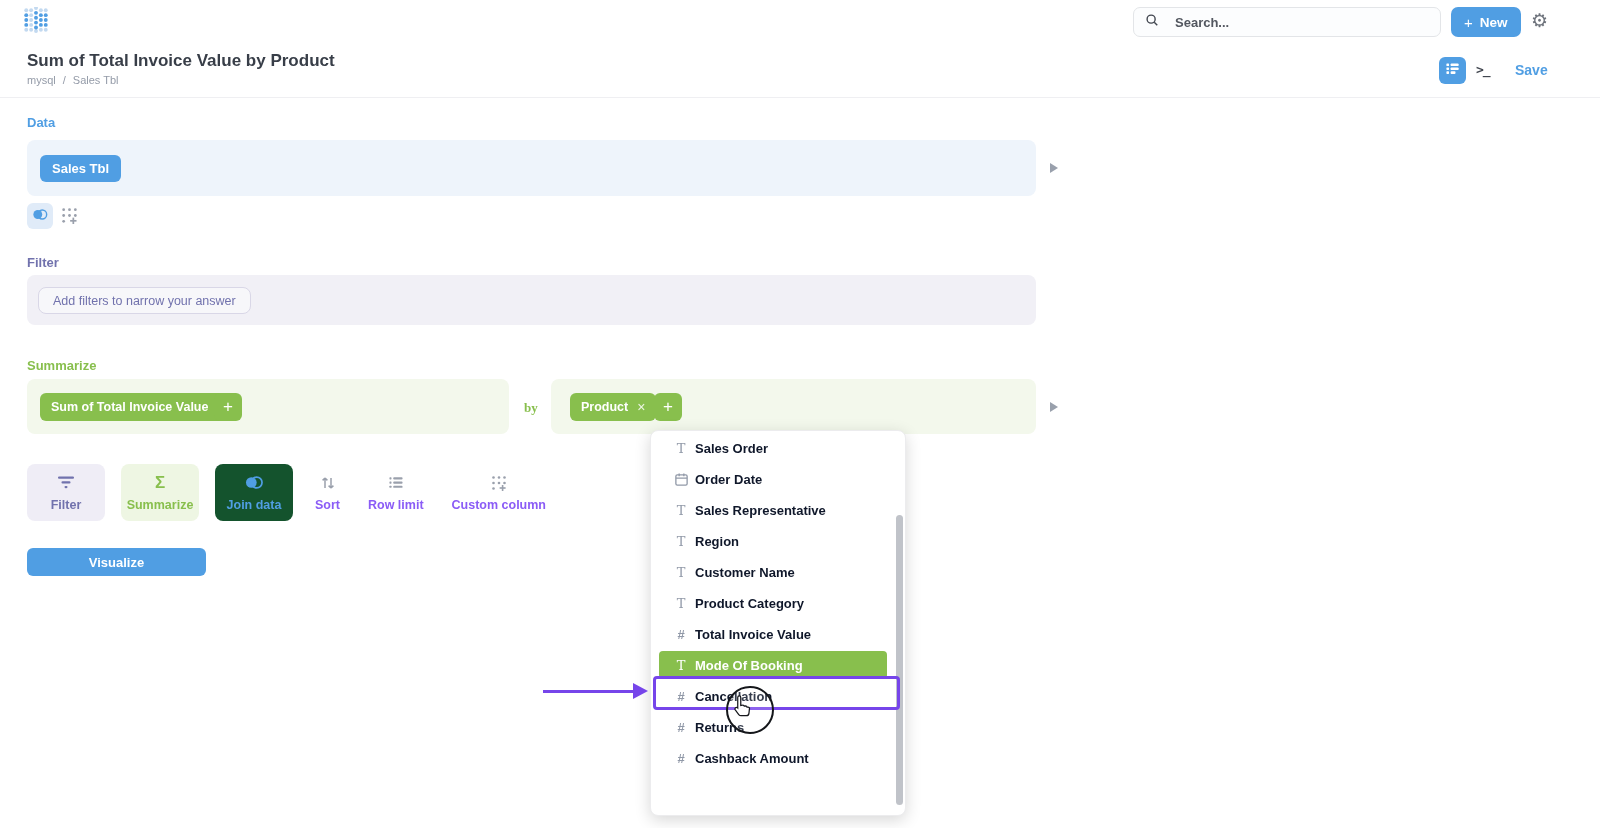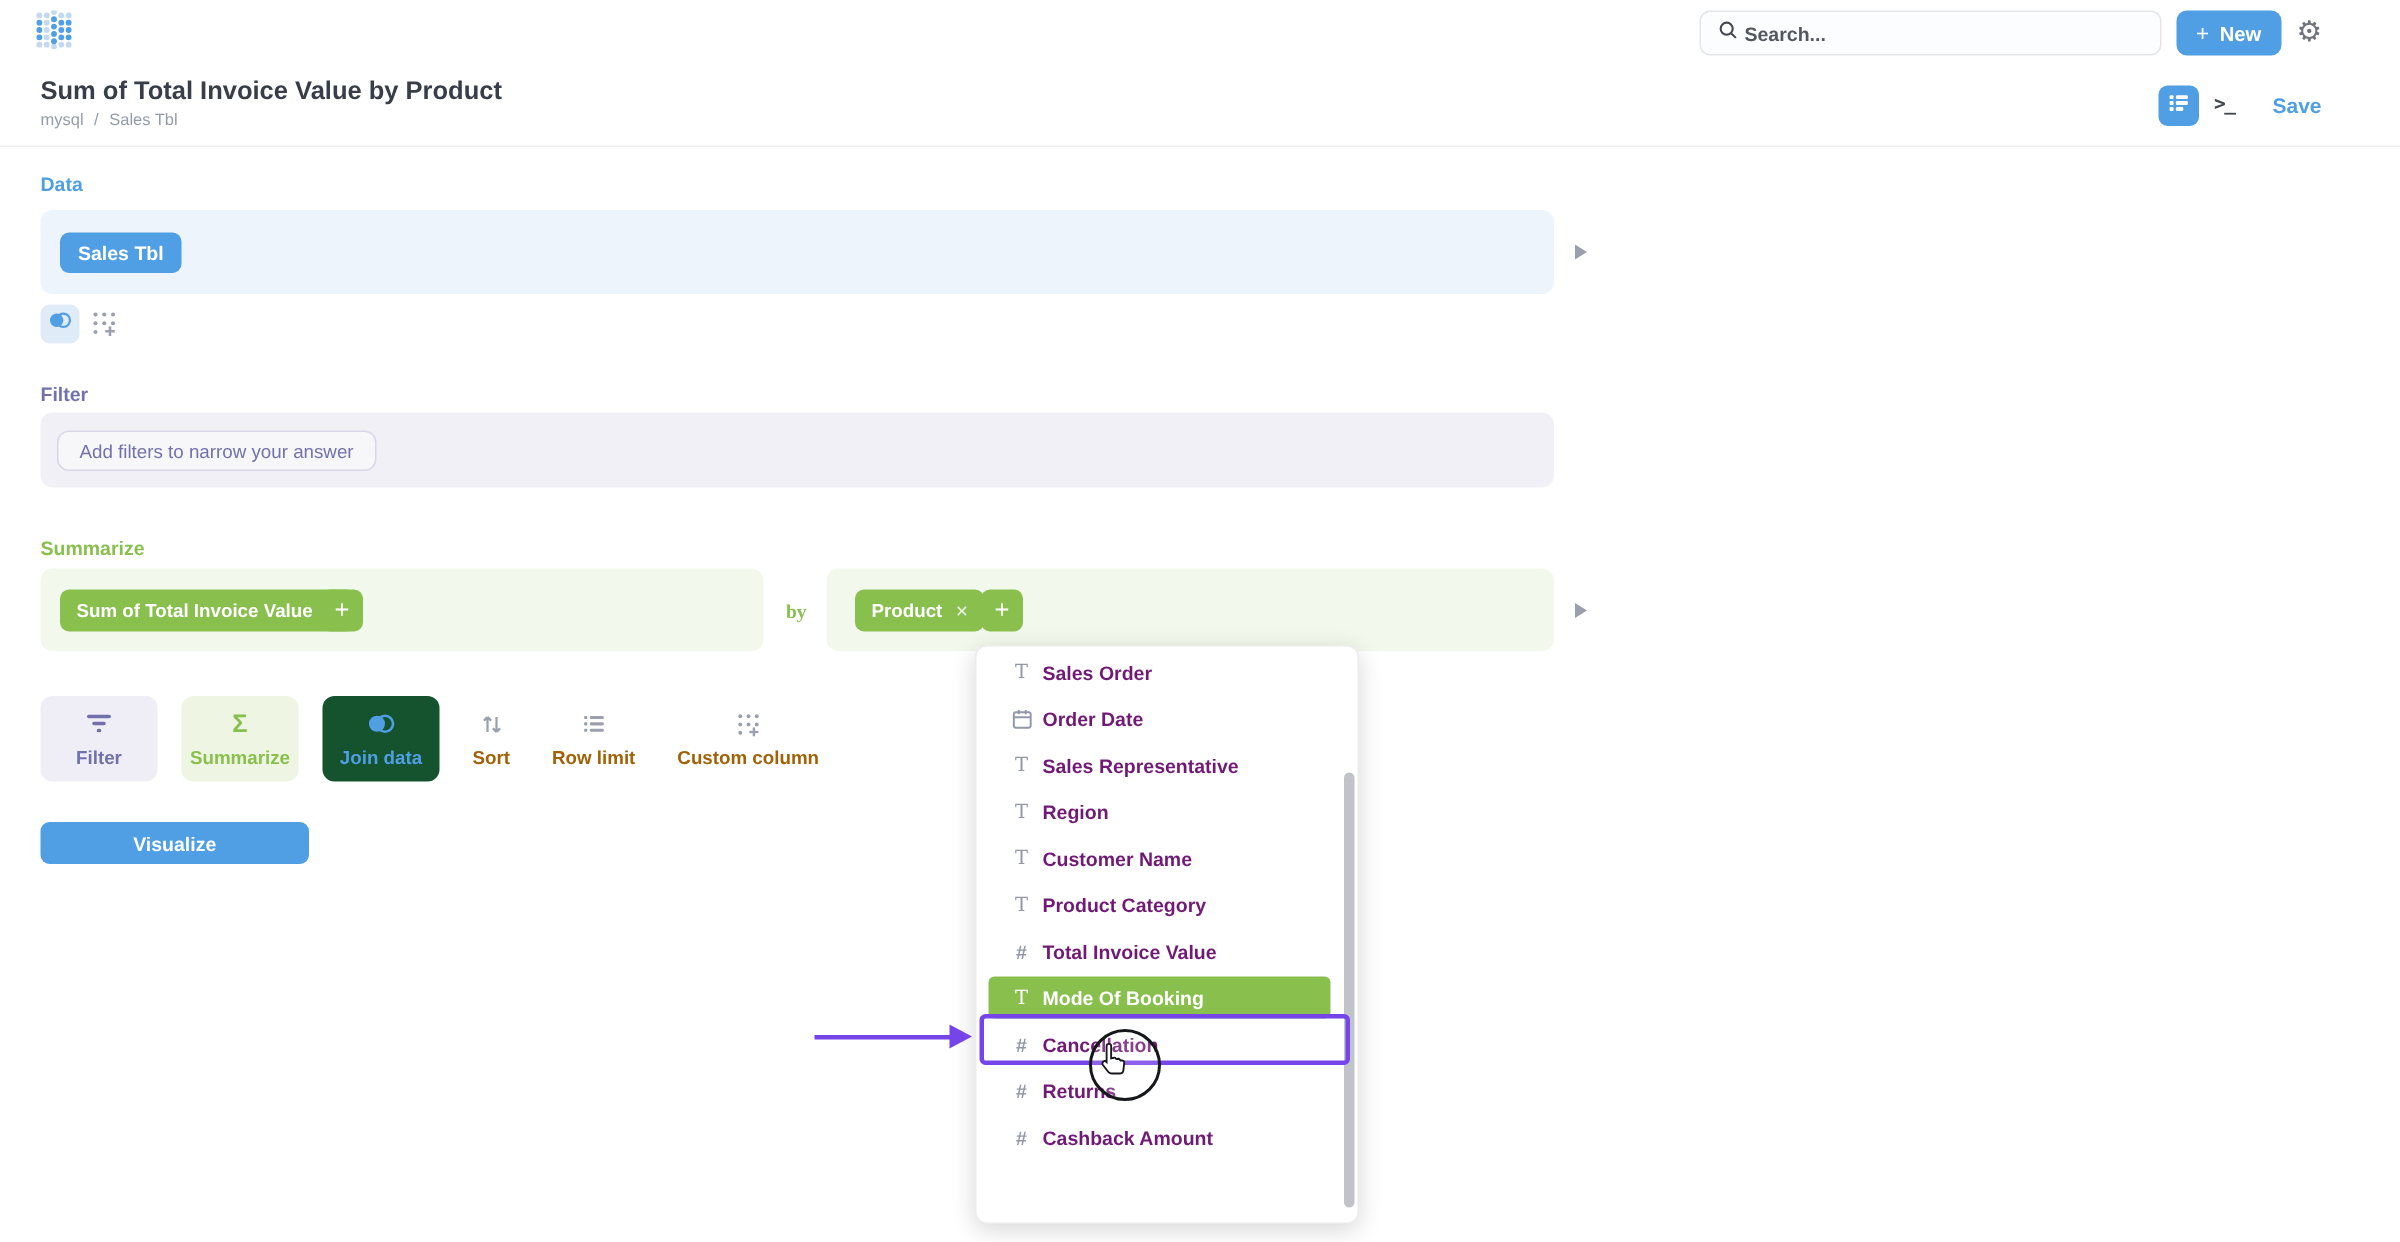--- a/index.html
+++ b/index.html
@@ -8,21 +8,21 @@
     position: relative; width: 1600px; height: 828px; background: #fff;
     font-family: "Liberation Sans", sans-serif; color: #4C5773; overflow: hidden;
   }
   .abs { position: absolute; }
 
   
   .logo { left: 23px; top: 7px; cursor: pointer; }
   .search-box {
     left: 1133px; top: 7px; width: 308px; height: 30px;
     border: 1px solid #E3E5E8; border-radius: 7px; background: #FCFDFE;
-    display: flex; align-items: center; padding-left: 11px; gap: 4px;
+    display: flex; align-items: center; padding-left: 11px; gap: 16px;
   }
   .search-box input {
     border: none; outline: none; background: transparent; width: 240px;
     font-family: "Liberation Sans", sans-serif; font-size: 13px; font-weight: 700; color: #41464F;
   }
   .search-box input::placeholder { color: #41464F; opacity: .9; }
   .new-btn {
     left: 1451px; top: 7px; height: 30px; padding: 0 13px;
     background: #509EE3; border-radius: 7px; color: #fff; font-size: 13.5px; font-weight: 700;
     display: flex; align-items: center; gap: 7px; cursor: pointer;
@@ -97,42 +97,42 @@
   .action-bar { left: 27px; top: 464px; display: flex; gap: 16px; }
   .act {
     height: 57px; border-radius: 8px; display: flex; flex-direction: column;
     align-items: center; justify-content: center; gap: 6px; cursor: pointer;
     font-size: 12.5px; font-weight: 700;
   }
   .act .act-icon { height: 18px; display: flex; align-items: center; justify-content: center; }
   .act-filter { width: 78px; background: #EFEDF6; color: #7172AD; }
   .act-summarize { width: 78px; background: #EEF6E3; color: #88BF4D; }
   .act-join { width: 78px; background: #14532d; color: #509EE3; }
-  .act-plain { color: #a16207; padding: 0 6px; }
+  .act-plain { color: #8b5cf6; padding: 0 6px; }
   .glyph-sigma { font-size: 17px; font-weight: 700; color: #88BF4D; }
 
   .visualize-btn {
     left: 27px; top: 548px; width: 179px; height: 28px; background: #509EE3;
     border-radius: 6px; color: #fff; font-size: 13px; font-weight: 700;
     display: flex; align-items: center; justify-content: center; cursor: pointer;
   }
 
   
   .dropdown {
     left: 650px; top: 430px; width: 256px; height: 386px; background: #fff;
     border: 1px solid #ECECEE; border-radius: 8px;
     box-shadow: 0 4px 16px rgba(0,0,0,.16); padding-top: 2px; z-index: 5;
   }
   .dd-item {
     height: 31px; display: flex; align-items: center; padding-left: 22px; gap: 6px; cursor: pointer;
   }
   .dd-icon { width: 16px; display: flex; align-items: center; justify-content: center; flex: none; }
   .glyph-t { font-family: "DejaVu Serif", serif; font-size: 13px; color: #9199A8; }
   .glyph-h { font-size: 13px; font-weight: 700; color: #9199A8; }
-  .dd-label { font-size: 13px; font-weight: 700; color: #701a75; white-space: nowrap; }
+  .dd-label { font-size: 13px; font-weight: 700; color: #0f172a; white-space: nowrap; }
   .dd-item.hl {
     height: 28px; margin: 1px 18px 2px 8px; padding-left: 14px;
     background: #88BF4D; border-radius: 4px;
   }
   .dd-item.hl .dd-label { color: #fff; }
   .dd-item.hl .glyph-t, .dd-item.hl .glyph-h { color: #fff; }
   .dd-scroll-thumb {
     left: 896px; top: 515px; width: 7px; height: 290px;
     background: #C0C3C9; border-radius: 4px; z-index: 6; cursor: pointer;
   }

